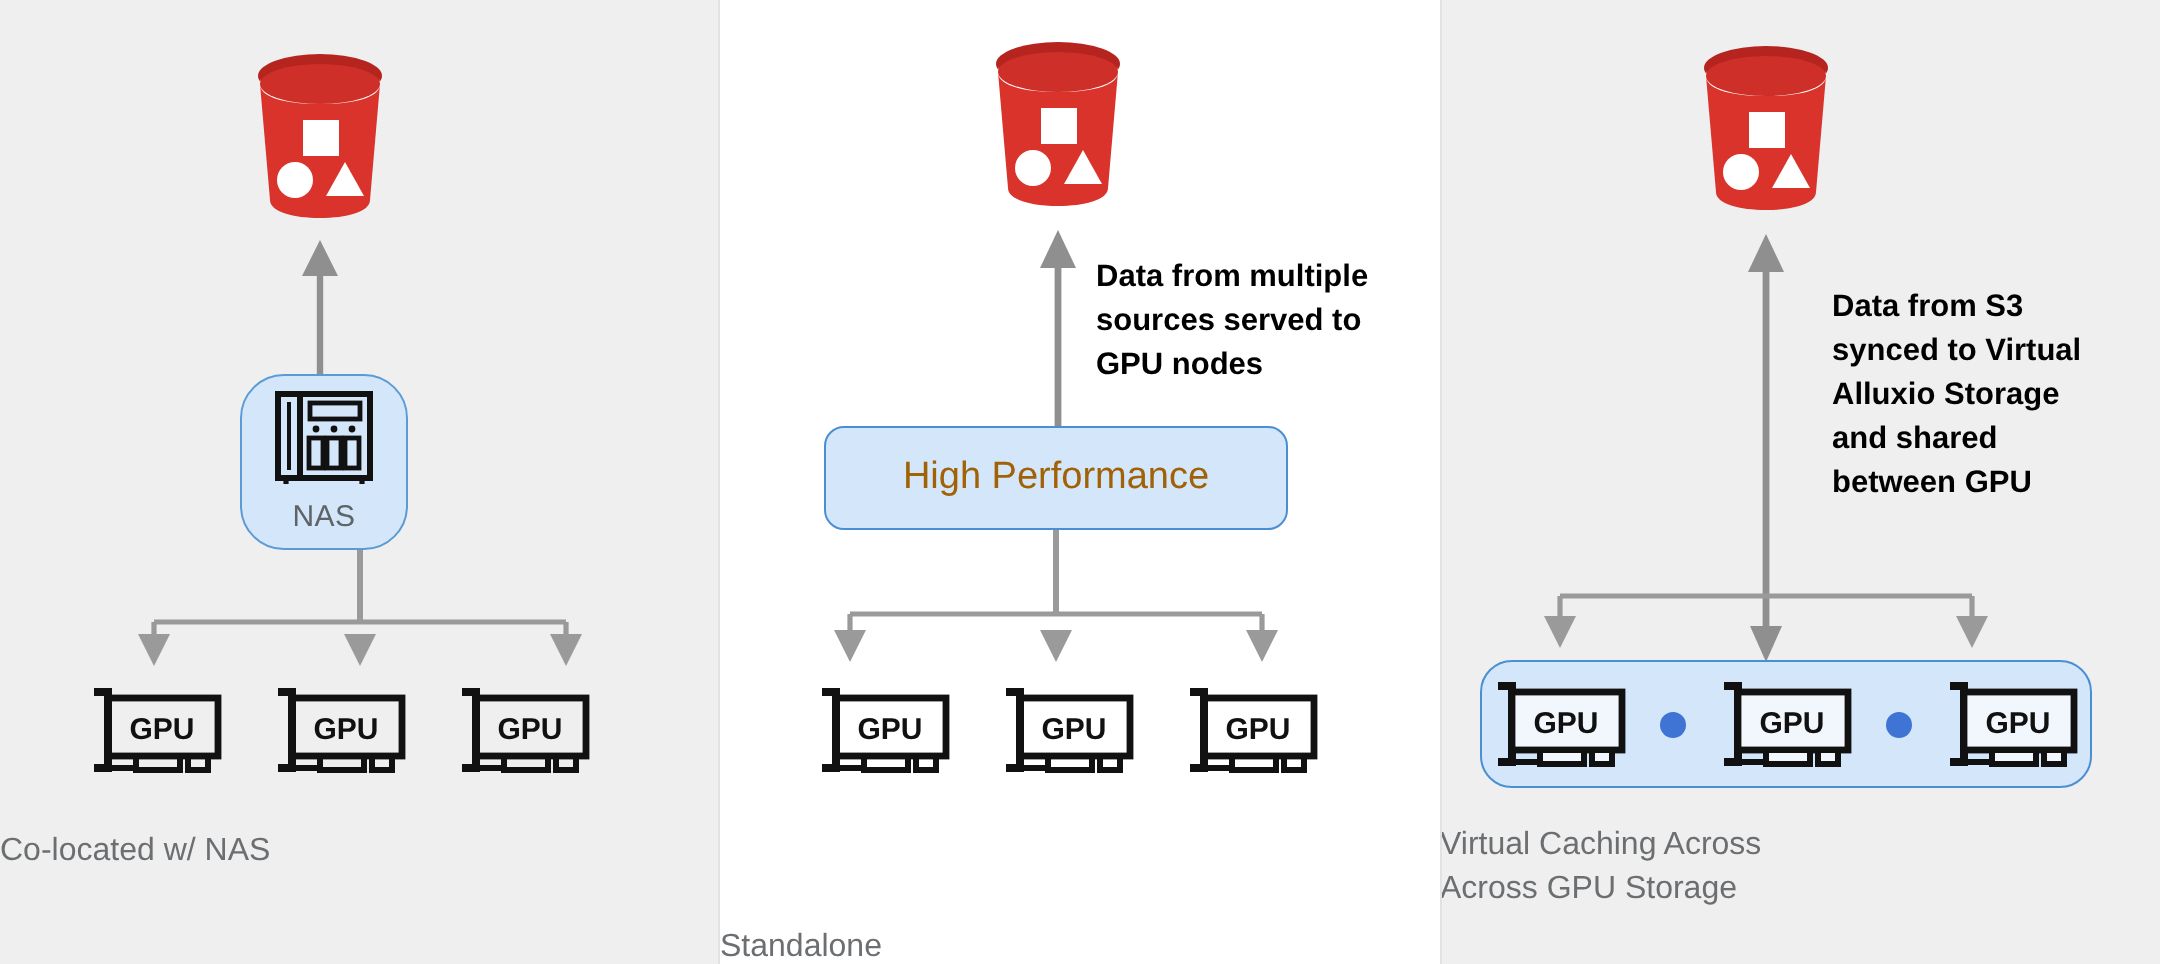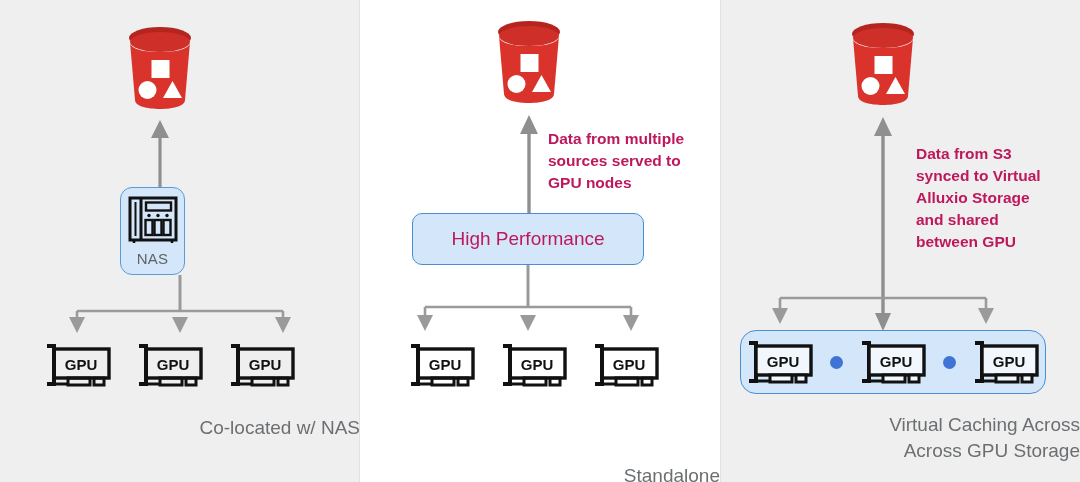--- a/index.html
+++ b/index.html
@@ -65,21 +65,21 @@
     border: 1.6px solid #4a8fd4;
     border-radius: 10px;
     display: flex;
     flex-direction: column;
     align-items: center;
     justify-content: center;
     line-height: 1.28;
   }
   .hpdal-line {
     font-size: 19px;
-    color: #be185d;
+    color: #a16207;
     white-space: nowrap;
   }
   .gpu-group {
     position: absolute;
     box-sizing: border-box;
     background: #d4e7fa;
     border: 1.8px solid #4a8fd4;
     border-radius: 16px;
     display: flex;
     align-items: center;
@@ -95,31 +95,31 @@
   }
 
   
   .gpu { position: absolute; }
   .gpu.inline { position: relative; }
   .gpu svg { display: block; }
 
   
   .note {
     position: absolute;
-    color: #be185d;
+    color: #000000;
     font-weight: bold;
     font-size: 15.5px;
     line-height: 1.42;
   }
   .caption {
     position: absolute;
     width: 100%;
-    text-align: right;
+    text-align: left;
     color: #6c6f72;
-    font-size: 19px;
+    font-size: 16px;
     line-height: 1.35;
   }
   .divider {
     position: absolute;
     top: 0;
     width: 1px;
     height: 482px;
     background: #e2e2e2;
   }
 </style>
@@ -142,21 +142,21 @@
       </svg>
     </div>
 
     <div class="conn" style="left:145px; top:118px;">
       <svg width="30" height="72" viewBox="0 0 30 72">
         <line x1="15" y1="72" x2="15" y2="16" stroke="#8f8f8f" stroke-width="3.2"></line>
         <path d="M15 2 L24 20 L6 20 Z" fill="#8f8f8f"></path>
       </svg>
     </div>
 
-    <div class="nas-box" style="left:120px; top:187px; width:65px; height:88px;">
+    <div class="nas-box" style="left:120px; top:187px; width:84px; height:88px;border-radius:22px;">
       <span>
         <svg width="52" height="48" viewBox="0 0 52 48" xmlns="http://www.w3.org/2000/svg">
           <rect x="3" y="2" width="46" height="42" fill="none" stroke="#111111" stroke-width="3"></rect>
           <line x1="14" y1="2" x2="14" y2="44" stroke="#111111" stroke-width="3"></line>
           <line x1="8.5" y1="6" x2="8.5" y2="40" stroke="#111111" stroke-width="2"></line>
           <rect x="19" y="6.5" width="25" height="8" fill="none" stroke="#111111" stroke-width="2.4"></rect>
           <circle cx="22" cy="19.5" r="1.7" fill="#111111"></circle>
           <circle cx="31" cy="19.5" r="1.7" fill="#111111"></circle>
           <circle cx="40" cy="19.5" r="1.7" fill="#111111"></circle>
           <rect x="18.5" y="24" width="7" height="15" fill="none" stroke="#111111" stroke-width="2.4"></rect>

